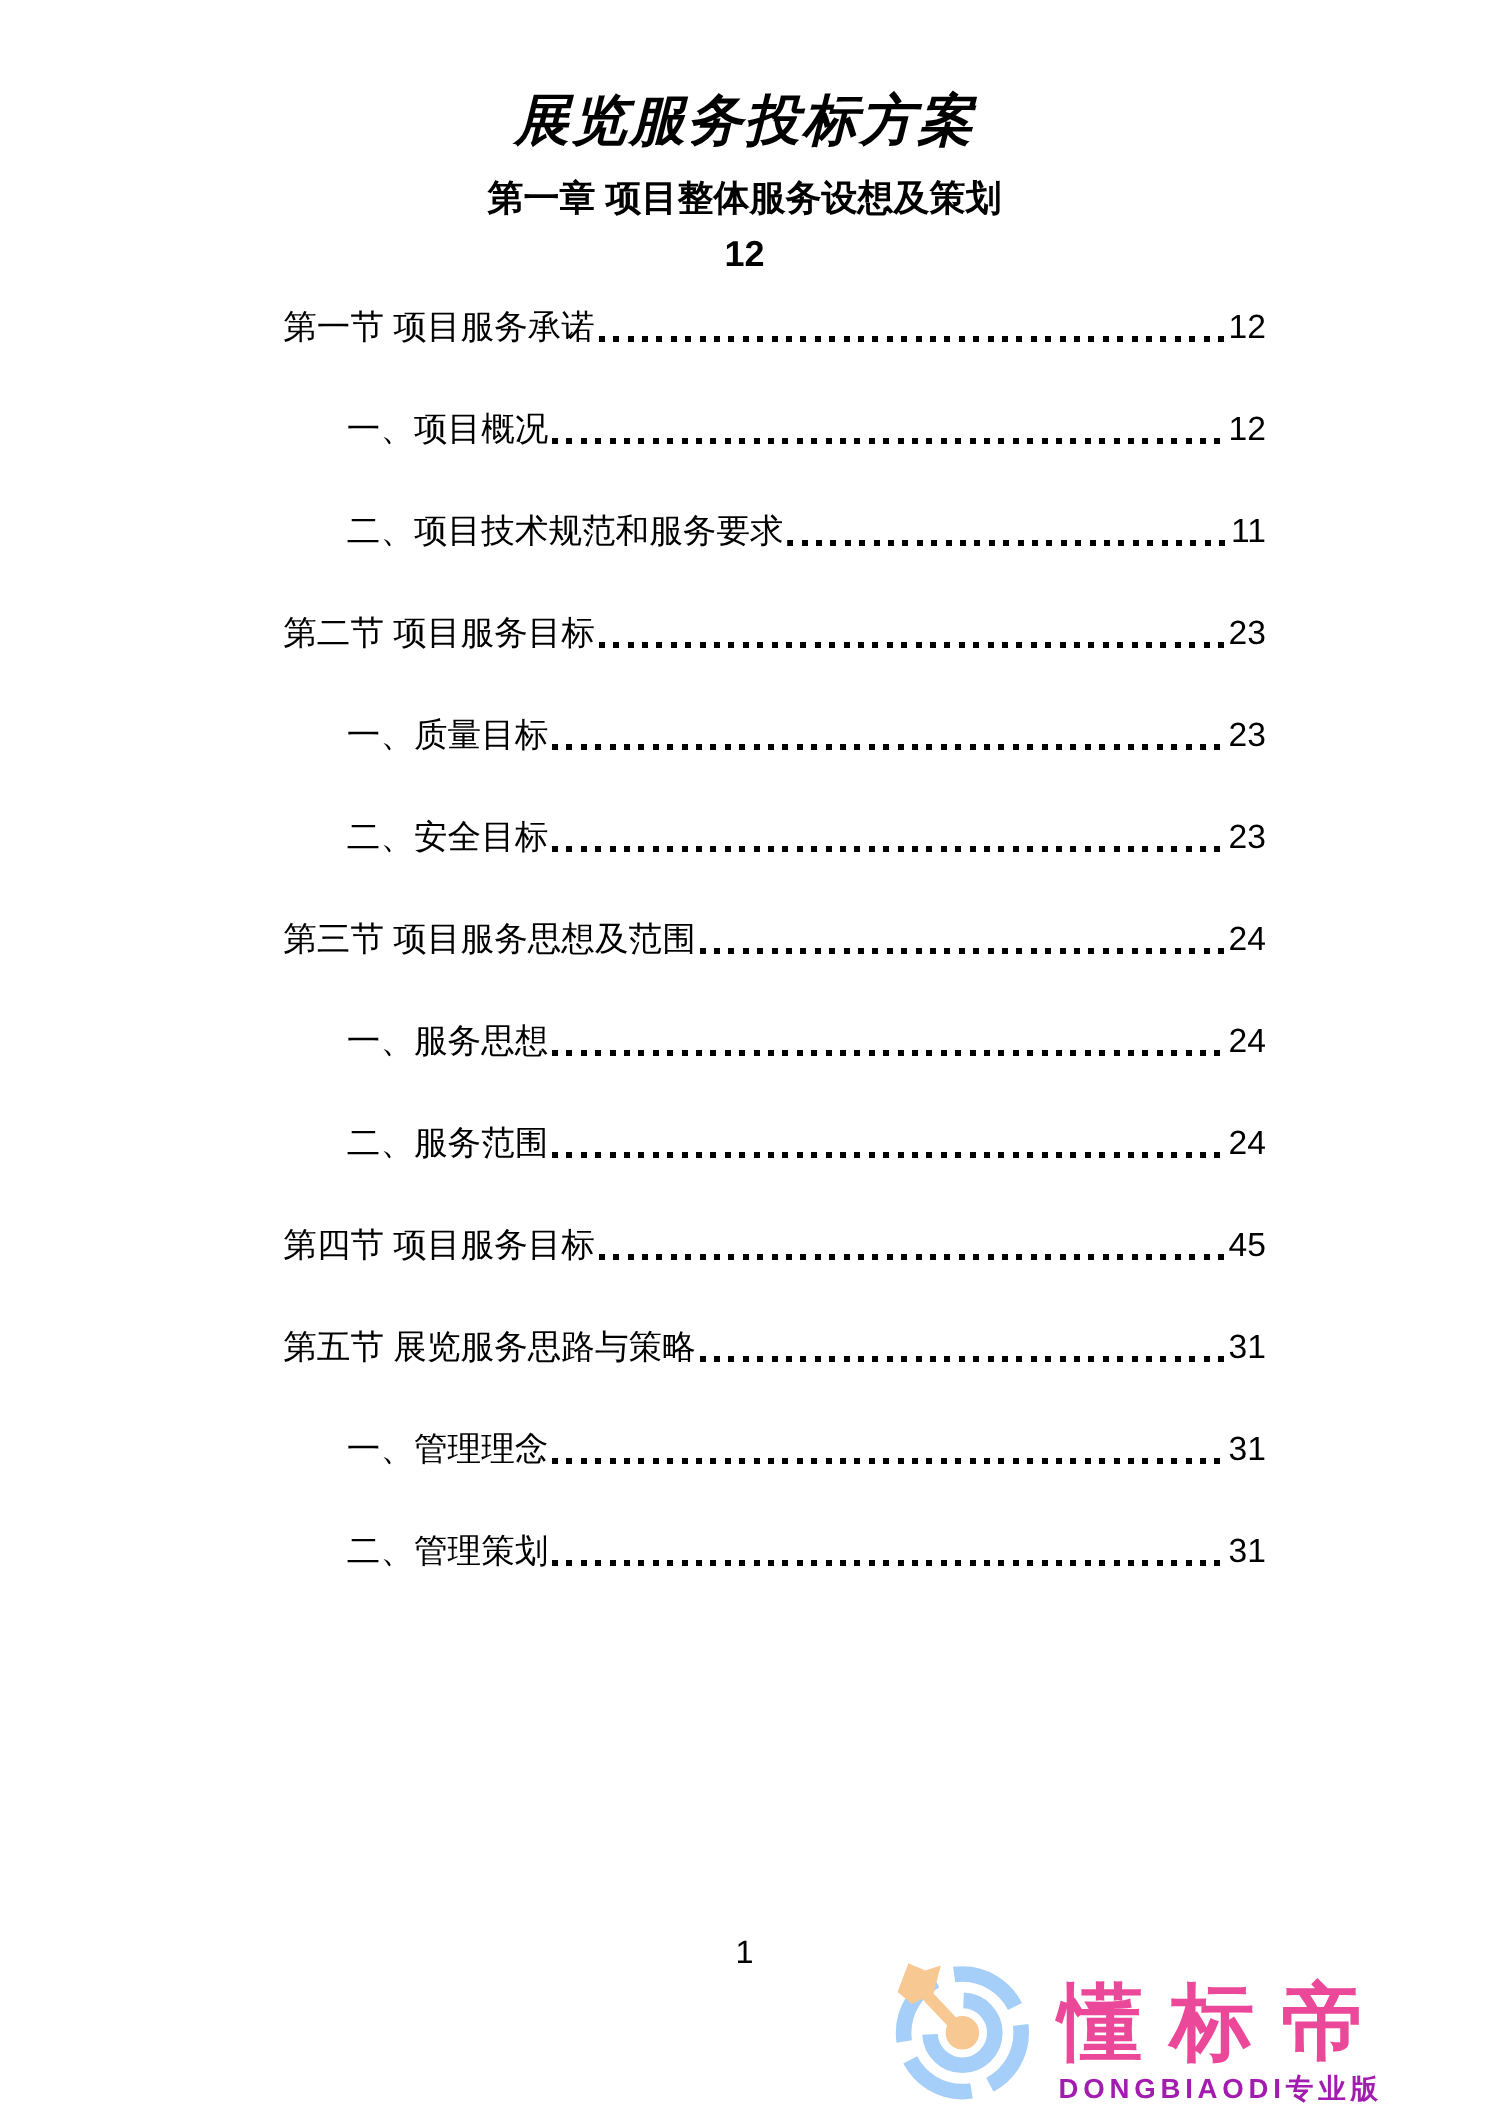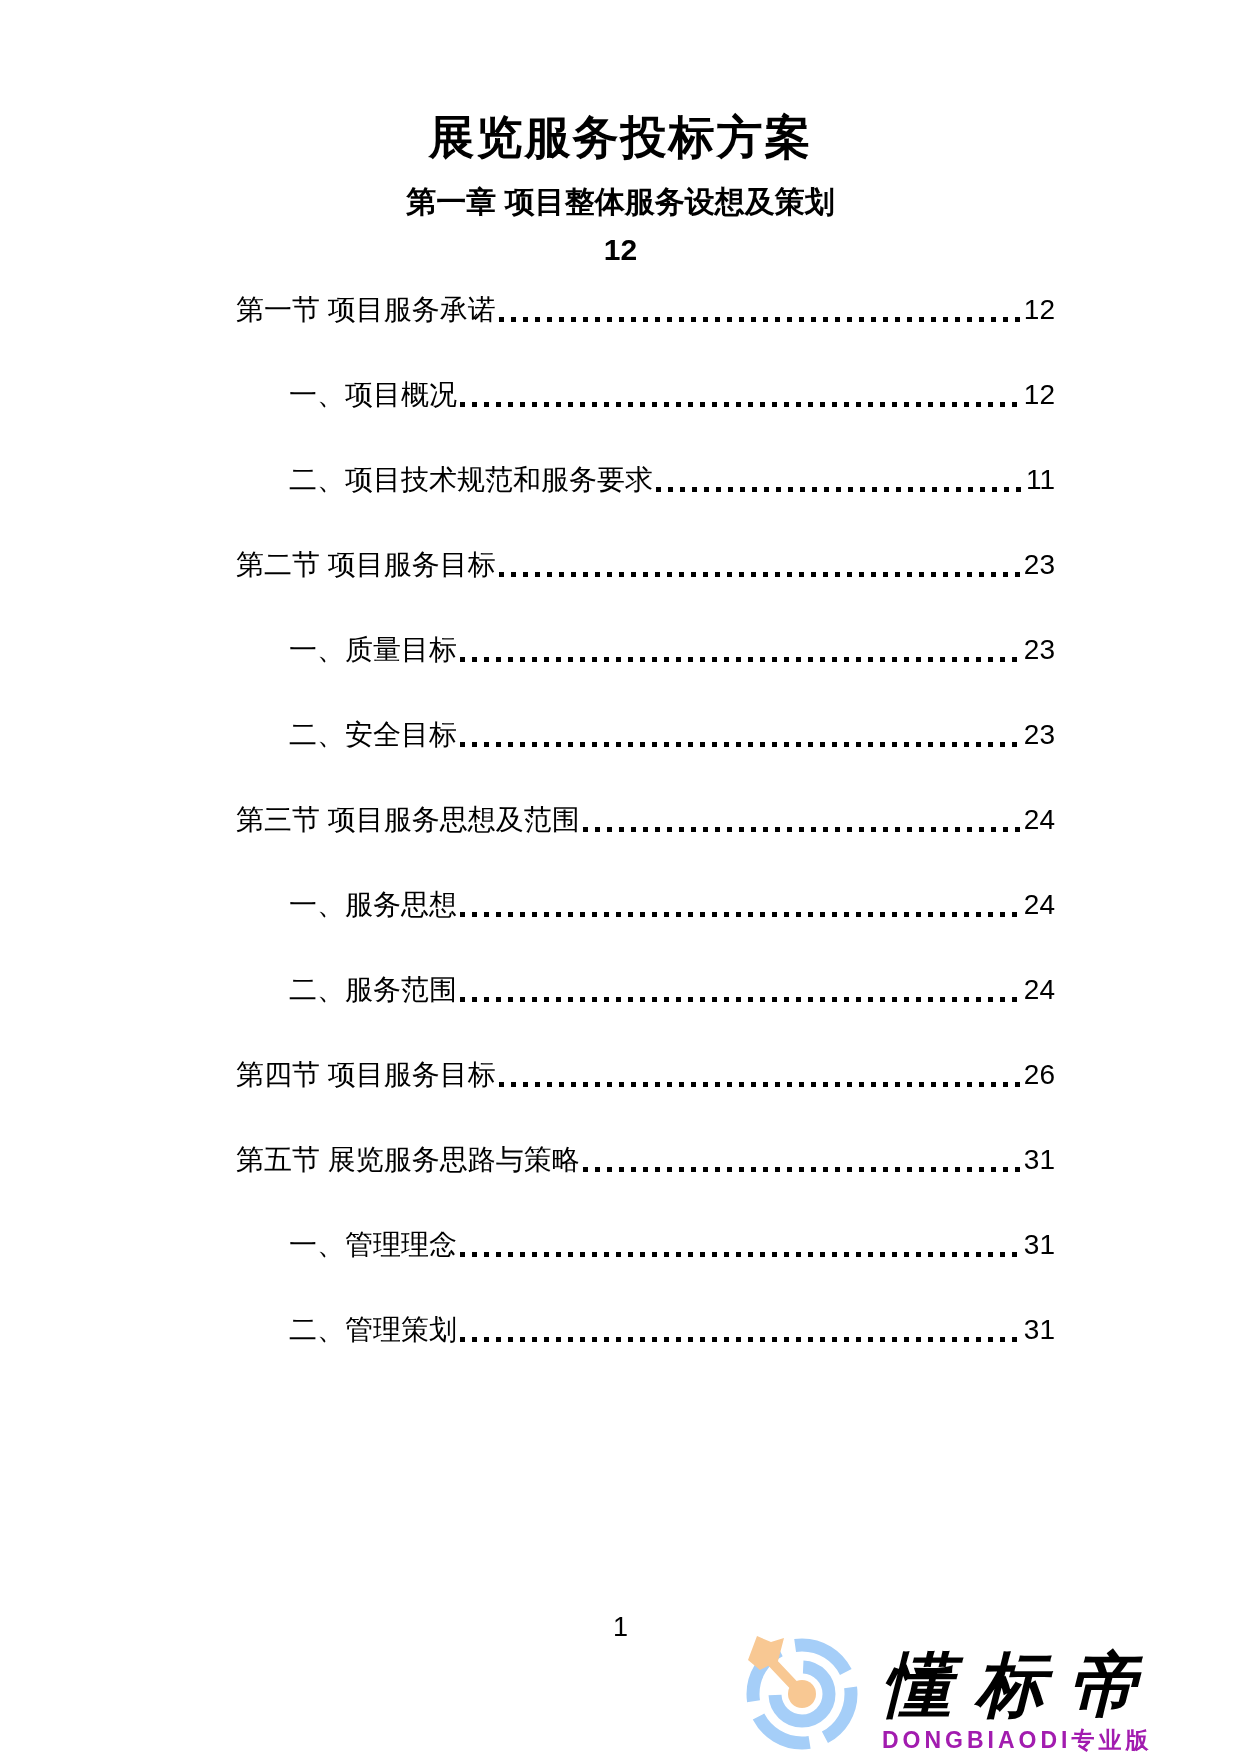--- a/index.html
+++ b/index.html
@@ -8,26 +8,27 @@
     background: #ffffff;
     overflow: hidden;
     position: relative;
     font-family: "Liberation Sans", "DejaVu Sans", sans-serif;
     color: #000;
   }
   .page { position: relative; width: 1241px; height: 1754px; }
 
   .doc-title {
     margin: 0;
-    padding-top: 109px;
+    padding-top: 72px;
     text-align: center;
     font-size: 46px;
     line-height: 56px;
     font-weight: bold;
     letter-spacing: 2px;
+    font-style: italic;
   }
   .toc-heading {
     margin: 66px 0 0 0;
     text-align: center;
     font-size: 28px;
     line-height: 36px;
     font-weight: bold;
   }
 
   .toc {
@@ -74,23 +75,22 @@
     display: flex;
     align-items: flex-start;
   }
   .wm-icon { display: block; flex: 0 0 auto; }
   .wm-text { margin-left: 24px; padding-top: 20px; }
   .wm-brand {
     font-size: 70px;
     line-height: 70px;
     font-weight: bold;
     letter-spacing: 23px;
-    color: #000000;
+    color: #ec4899;
     white-space: nowrap;
-    font-style: italic;
   }
   .wm-sub {
     margin-top: 7px;
     font-size: 23px;
     line-height: 26px;
     font-weight: bold;
     letter-spacing: 4px;
     color: #a21caf;
     white-space: nowrap;
   }
@@ -151,21 +151,21 @@
       <span class="toc-page">24</span>
     </div>
       <div class="toc-row level-3" style="">
       <span class="toc-label">二、服务范围</span>
       <span class="leader"></span>
       <span class="toc-page">24</span>
     </div>
       <div class="toc-row level-2" style="">
       <span class="toc-label">第四节 项目服务目标</span>
       <span class="leader"></span>
-      <span class="toc-page">26</span>
+      <span class="toc-page">45</span>
     </div>
       <div class="toc-row level-2" style="">
       <span class="toc-label">第五节 展览服务思路与策略</span>
       <span class="leader"></span>
       <span class="toc-page">31</span>
     </div>
       <div class="toc-row level-3" style="">
       <span class="toc-label">一、管理理念</span>
       <span class="leader"></span>
       <span class="toc-page">31</span>

